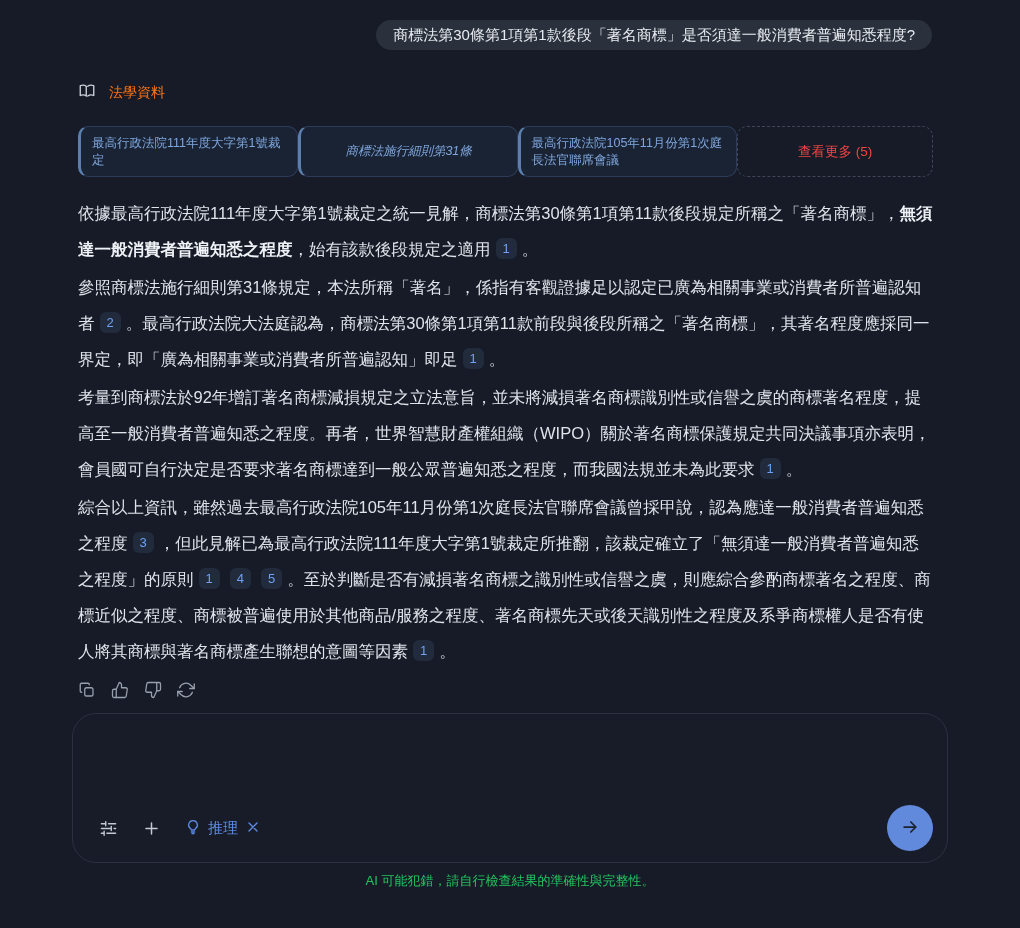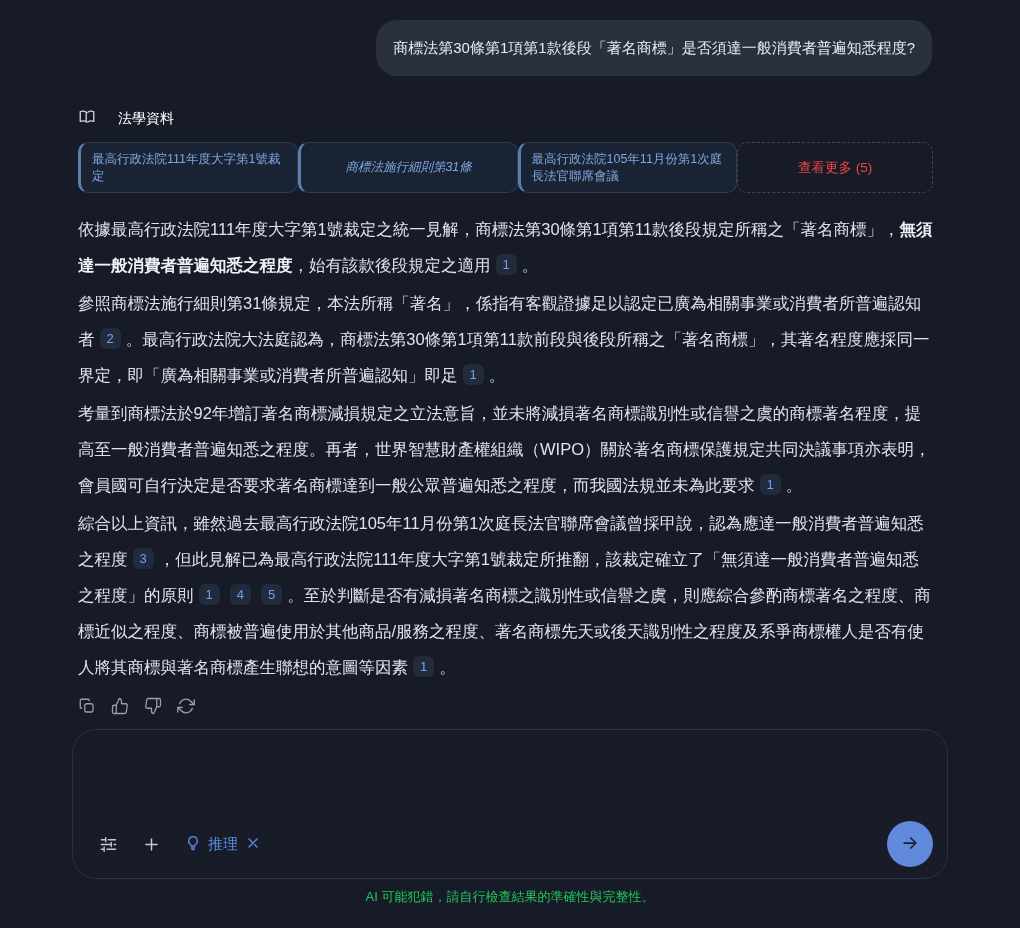--- a/index.html
+++ b/index.html
@@ -6,26 +6,26 @@
   html,body { width:1020px; height:928px; }
   body {
     background:#161b27;
     font-family:"Liberation Sans","DejaVu Sans",sans-serif;
     color:#dfe3ea;
     overflow:hidden;
   }
   .question-row { display:flex; justify-content:flex-end; padding:20px 88px 0 0; }
   .bubble {
     background:#2a313d; color:#e7eaef; border-radius:21px;
-    padding:17px 17px; font-size:15px; line-height:22px; max-width:760px;
+    padding:4px 17px; font-size:15px; line-height:22px; max-width:760px;
   }
   .content { width:855px; margin:0 0 0 78px; }
-  .src-header { margin-top:32px; display:flex; align-items:center; gap:22px; color:#ffffff; font-size:14px; }
+  .src-header { margin-top:32px; display:flex; align-items:center; gap:13px; color:#f97316; font-size:14px; }
   .src-header svg { width:18px; height:18px; stroke:#ccd1d9; }
-  .chips { display:flex; gap:0; margin-top:13px; }
+  .chips { display:flex; gap:0; margin-top:23px; }
   .chip {
     flex:1; height:51px; border-radius:10px; background:#1a2333;
     border:1px solid #2c3c59; border-left:3px solid #5d7fae;
     color:#7ea6de; font-size:12.5px; line-height:17px;
     display:flex; align-items:center; padding:0 11px; cursor:pointer;
   }
   .chip.center { justify-content:center; text-align:center;font-style:italic; }
   .chip-more {
     flex:1; height:51px; border-radius:10px; background:transparent;
     border:1.5px dashed #3e4658; color:#ef4444; font-size:13.5px;

